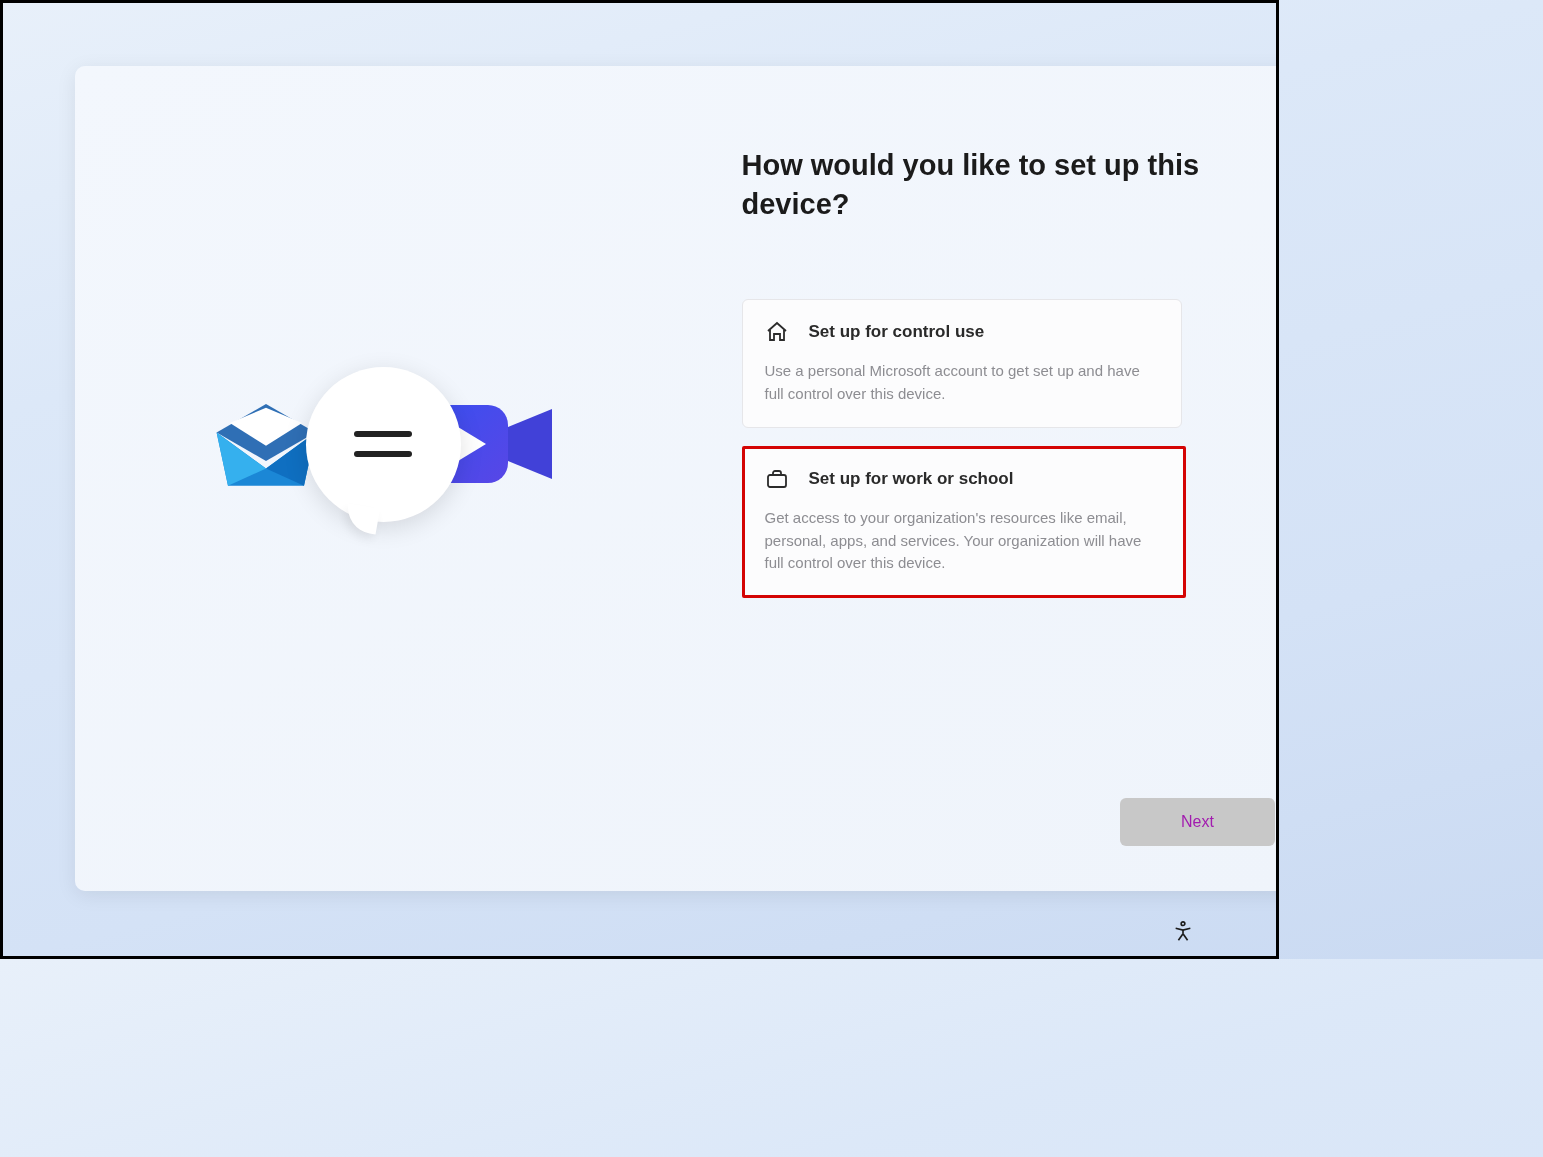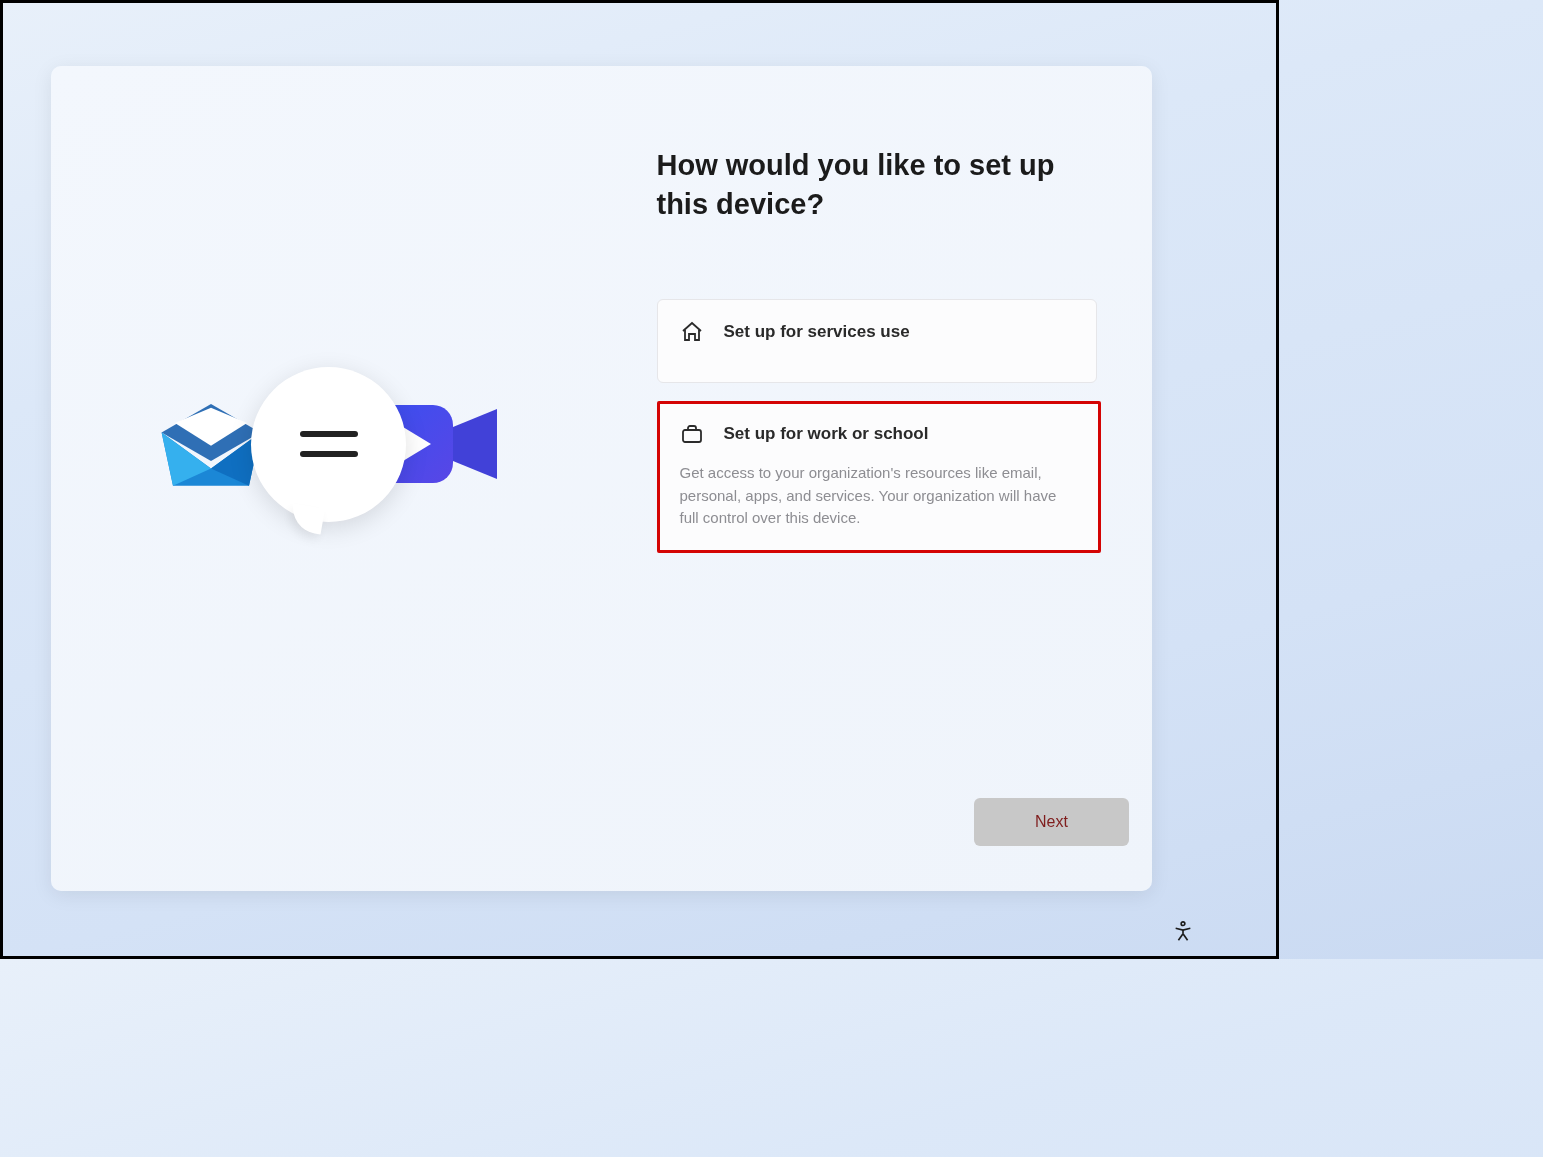--- a/index.html
+++ b/index.html
@@ -10,22 +10,22 @@
       font-family: "Segoe UI", -apple-system, sans-serif;
       background: linear-gradient(165deg, #e8f0fa 0%, #dce8f8 30%, #d4e2f6 70%, #cadaf2 100%);
       border: 3px solid #000;
       position: relative;
       overflow: hidden;
     }
 
     .card {
       position: absolute;
       top: 63px;
-      left: 48px;
-      width: 1101px;
+      left: 72px;
+      width: 1223px;
       height: 825px;
       background: linear-gradient(155deg, #f3f7fd 0%, #eff4fb 100%);
       border-radius: 10px;
       box-shadow: 0 4px 20px rgba(0,0,0,0.08);
       display: flex;
     }
 
     .left-pane {
       width: 50%;
       height: 100%;
@@ -153,21 +153,21 @@
       line-height: 1.5;
     }
 
     .next-btn {
       position: absolute;
       bottom: 45px;
       right: 23px;
       width: 155px;
       height: 48px;
       background: #c8c8c8;
-      color: #7f1d1d;
+      color: #a21caf;
       border: none;
       border-radius: 6px;
       font-size: 16px;
       font-family: inherit;
       cursor: default;
     }
 
     .accessibility-btn {
       position: absolute;
       bottom: 6px;
@@ -228,22 +228,23 @@
     <h1 class="page-title">How would you like to set up this device?</h1>
 
     <div class="option-card">
       <div class="option-header">
         <span class="option-icon">
           <svg width="24" height="24" viewBox="0 0 24 24" fill="none" stroke-width="1.8">
             <path d="M3 11 L12 3 L21 11"></path>
             <path d="M5 10 V20 H9 V14 H15 V20 H19 V10"></path>
           </svg>
         </span>
-        <span class="option-title">Set up for services use</span>
-      </div>
+        <span class="option-title">Set up for control use</span>
+      </div>
+      <div class="option-desc">Use a personal Microsoft account to get set up and have full control over this device.</div>
     </div>
 
     <div class="option-card highlighted">
       <div class="option-header">
         <span class="option-icon">
           <svg width="24" height="24" viewBox="0 0 24 24" fill="none" stroke-width="1.8">
             <rect x="3" y="8" width="18" height="12" rx="2"></rect>
             <path d="M8 8 V6 a2 2 0 0 1 2 -2 h4 a2 2 0 0 1 2 2 V8"></path>
           </svg>
         </span>

